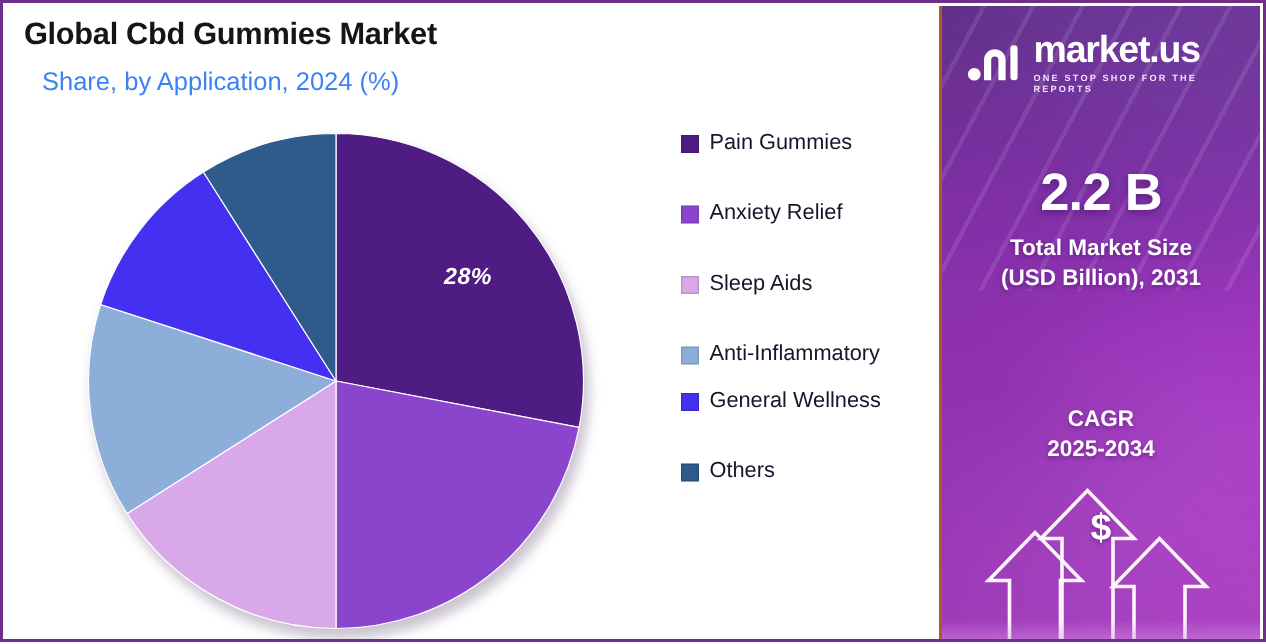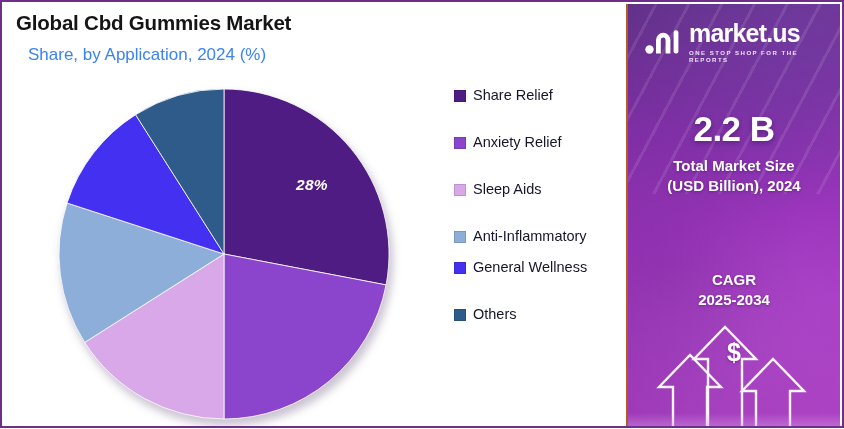--- a/index.html
+++ b/index.html
@@ -244,21 +244,21 @@
           <path d="M 166 166 L 26.69 254.41 A 165 165 0 0 1 9.08 115.01 Z" fill="#8eaeda" stroke="#ffffff" stroke-width="0.8"></path>
           <path d="M 166 166 L 9.08 115.01 A 165 165 0 0 1 77.59 26.69 Z" fill="#4430f0" stroke="#ffffff" stroke-width="0.8"></path>
           <path d="M 166 166 L 77.59 26.69 A 165 165 0 0 1 166.00 1.00 Z" fill="#2e5b8a" stroke="#ffffff" stroke-width="0.8"></path>
         </svg>
       <div id="slice-label-pain">28%</div>
     </div>
 
     <div id="legend">
       <div class="legend-row">
         <span class="legend-swatch" style="background: rgb(79, 28, 131);"></span>
-        <span class="legend-label">Share Relief</span>
+        <span class="legend-label">Pain Gummies</span>
       </div>
       <div class="legend-row">
         <span class="legend-swatch" style="background: rgb(139, 69, 205);"></span>
         <span class="legend-label">Anxiety Relief</span>
       </div>
       <div class="legend-row">
         <span class="legend-swatch" style="background: rgb(217, 168, 232);"></span>
         <span class="legend-label">Sleep Aids</span>
       </div>
       <div class="legend-row tight">
@@ -288,21 +288,21 @@
       </svg>
       <div id="logo-text-block">
         <div id="logo-wordmark">market.us</div>
         <div id="logo-tagline">ONE STOP SHOP FOR THE REPORTS</div>
       </div>
     </div>
 
     <div class="stat-big" id="stat-market-value">2.2 B</div>
     <div class="stat-caption" id="stat-market-caption">
       <div>Total Market Size</div>
-      <div>(USD Billion), 2024</div>
+      <div>(USD Billion), 2031</div>
     </div>
 
     <div class="stat-caption" id="stat-cagr-caption">
       <div>CAGR</div>
       <div>2025-2034</div>
     </div>
 
     <div id="dollar-sign">$</div>
 
     <svg id="arrows-art" viewBox="0 0 212 130">

